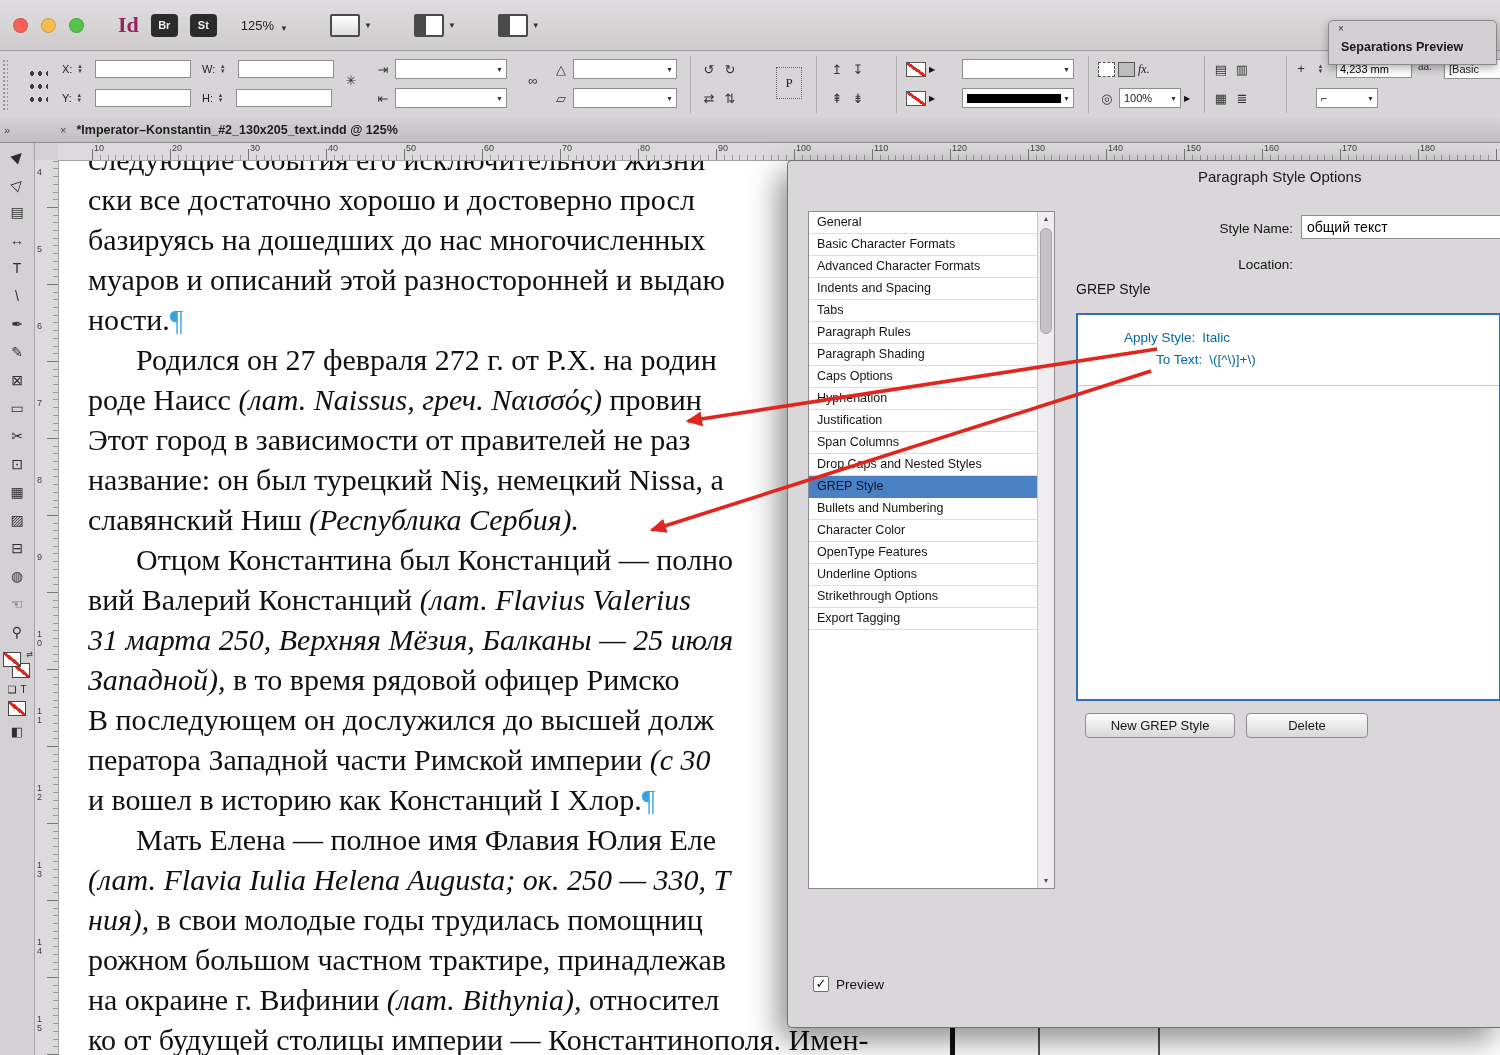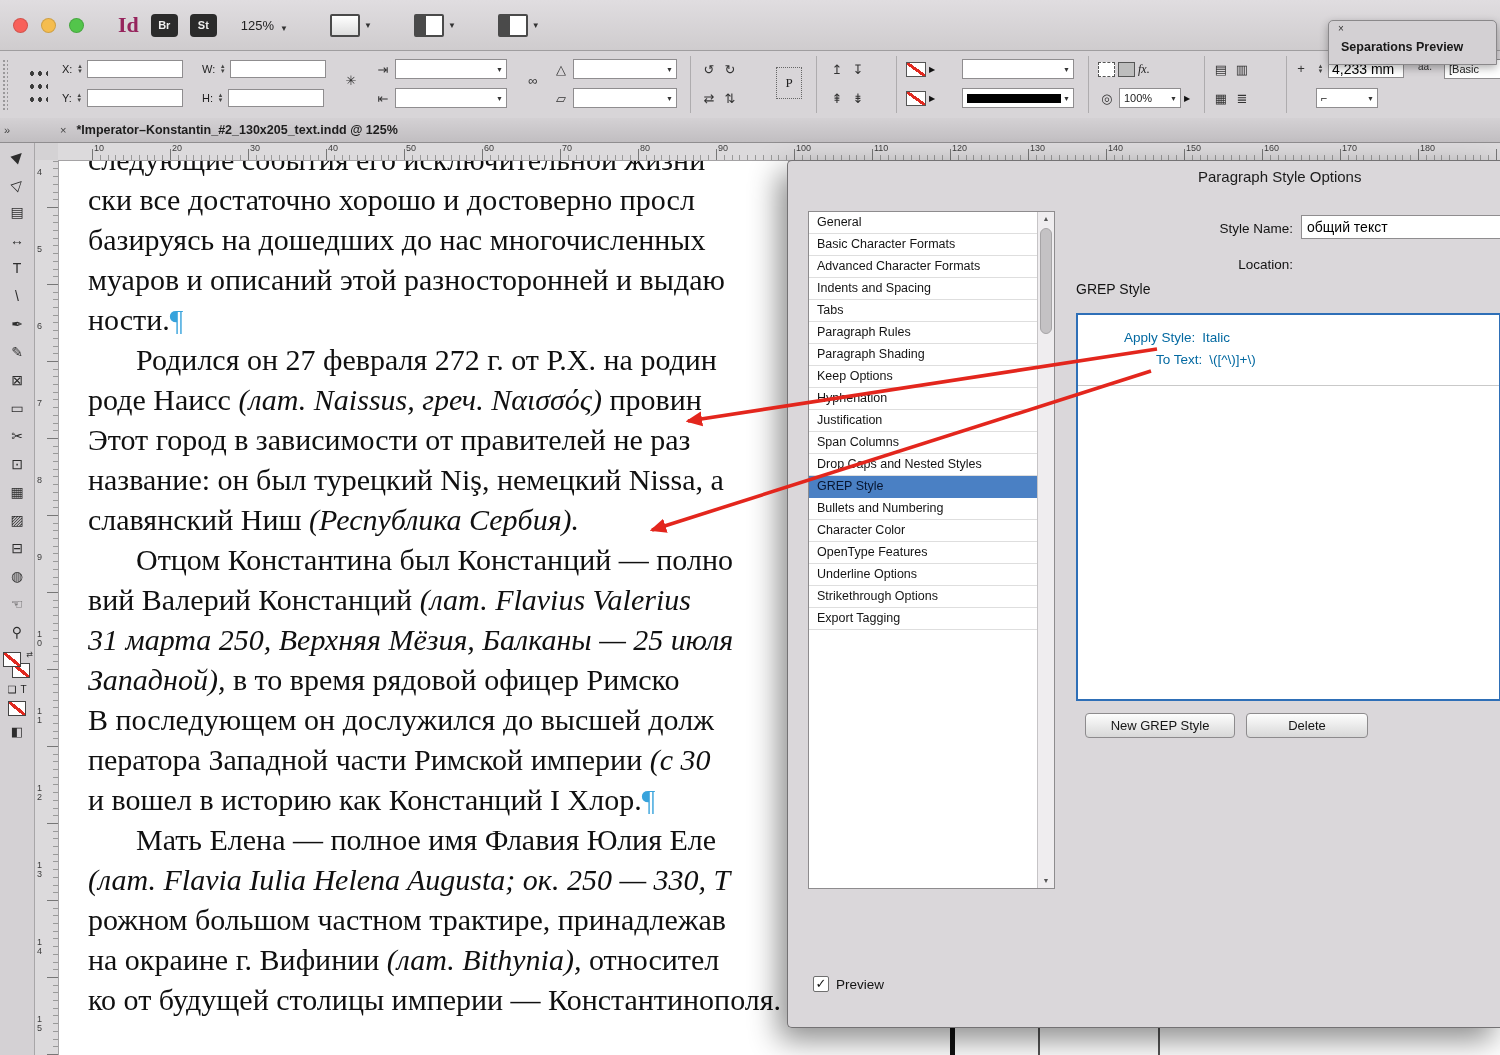--- a/index.html
+++ b/index.html
@@ -19,21 +19,21 @@
   .mb-ic.split{background:linear-gradient(90deg,#4a4a4a 40%,#fff 40%);}
 
   
   .controlbar{position:absolute;left:0;top:51px;width:100%;height:67px;background:#d8d5d8;border-bottom:1px solid #9f9d9f;font-size:11px;color:#222;z-index:5;}
   .grip{position:absolute;left:2px;top:8px;bottom:8px;width:6px;background-image:radial-gradient(#9a989a 1px,transparent 1.2px);background-size:4px 4px;}
   .refgrid{position:absolute;left:26px;top:14px;width:22px;height:38px;background-image:radial-gradient(#3a3a3a 1.6px,transparent 1.8px);background-size:8px 13px;background-position:2px 2px;}
   .cb{position:absolute;display:flex;align-items:center;gap:3px;height:22px;}
   .cb label{font-size:11px;color:#1d1d1d;}
   .spin{display:inline-flex;flex-direction:column;justify-content:center;line-height:5px;font-size:6px;color:#444;width:9px;text-align:center;}
   .spin::before{content:"▲";} .spin::after{content:"▼";}
-  input.fld{height:18px;border:1px solid #8f8d8f;background:#fff;font-size:14px;padding:0 3px;font-family:"Liberation Sans",sans-serif;box-sizing:border-box;}
+  input.fld{height:18px;border:1px solid #8f8d8f;background:#fff;font-size:11px;padding:0 3px;font-family:"Liberation Sans",sans-serif;box-sizing:border-box;margin-left:8px;}
   .dd{height:20px;border:1px solid #8f8d8f;background:#fff;display:flex;align-items:center;padding:0 12px 0 4px;position:relative;box-sizing:border-box;font-size:11px;}
   .dd::after{content:"▼";font-size:7px;color:#333;position:absolute;right:3px;top:6px;}
   .icbtn{font-size:13px;color:#333;width:18px;text-align:center;display:inline-block;}
   .vsep{position:absolute;top:5px;bottom:5px;width:1px;background:#aeacae;}
   .none-sw{width:18px;height:13px;background:linear-gradient(to top right,#fff 43%,#e02920 43%,#e02920 57%,#fff 57%);border:1px solid #555;}
   .play{font-size:8px;color:#111;}
   .blackbar{height:9px;background:#000;flex:1;}
   .dashsq{width:15px;height:13px;border:1px dashed #555;background:#fff;}
   .solidsq{width:15px;height:13px;border:1px solid #555;background:#bdbdbd;}
   .storyic{width:24px;height:30px;border:1px dotted #666;display:flex;align-items:center;justify-content:center;font-size:13px;color:#222;font-family:"Liberation Serif",serif;}
@@ -374,20 +374,21 @@
         <div class="line"><span class="n">славянский Ниш </span><span class="i">(Республика Сербия).</span></div>
         <div class="line ind"><span class="n">Отцом Константина был Констанций — полно</span></div>
         <div class="line"><span class="n">вий Валерий Констанций </span><span class="i">(лат. Flavius Valerius</span></div>
         <div class="line"><span class="i">31 марта 250, Верхняя Мёзия, Балканы — 25 июля</span></div>
         <div class="line"><span class="i">Западной),</span><span class="n"> в то время рядовой офицер Римско</span></div>
         <div class="line"><span class="n">В последующем он дослужился до высшей долж</span></div>
         <div class="line"><span class="n">ператора Западной части Римской империи </span><span class="i">(с 30</span></div>
         <div class="line"><span class="n">и вошел в историю как Констанций I Хлор.</span><span class="m">¶</span></div>
         <div class="line ind"><span class="n">Мать Елена — полное имя Флавия Юлия Еле</span></div>
         <div class="line"><span class="i">(лат. Flavia Iulia Helena Augusta; ок. 250 — 330, Т</span></div>
+        <div class="line"><span class="i">ния),</span><span class="n"> в свои молодые годы трудилась помощниц</span></div>
         <div class="line"><span class="n">рожном большом частном трактире, принадлежав</span></div>
         <div class="line"><span class="n">на окраине г. Вифинии </span><span class="i">(лат. Bithynia),</span><span class="n"> относител</span></div>
         <div class="line"><span class="n">ко от будущей столицы империи — Константинополя. Имен-</span></div>
       </div>
     <div class="guide" style="left:892px;top:864px;width:5px;height:31px;background:#111;"></div>
     <div class="guide" style="left:980px;top:864px;width:2px;height:31px;"></div>
     <div class="guide" style="left:1100px;top:864px;width:2px;height:31px;"></div>
   </div>
 
   <div class="dialog">
@@ -395,21 +396,21 @@
 
     <div class="catbox">
       <div class="catlist" id="cat-list">
           <div class="cat">General</div>
           <div class="cat">Basic Character Formats</div>
           <div class="cat">Advanced Character Formats</div>
           <div class="cat">Indents and Spacing</div>
           <div class="cat">Tabs</div>
           <div class="cat">Paragraph Rules</div>
           <div class="cat">Paragraph Shading</div>
-          <div class="cat">Keep Options</div>
+          <div class="cat">Caps Options</div>
           <div class="cat">Hyphenation</div>
           <div class="cat">Justification</div>
           <div class="cat">Span Columns</div>
           <div class="cat">Drop Caps and Nested Styles</div>
           <div class="cat sel">GREP Style</div>
           <div class="cat">Bullets and Numbering</div>
           <div class="cat">Character Color</div>
           <div class="cat">OpenType Features</div>
           <div class="cat">Underline Options</div>
           <div class="cat">Strikethrough Options</div>

